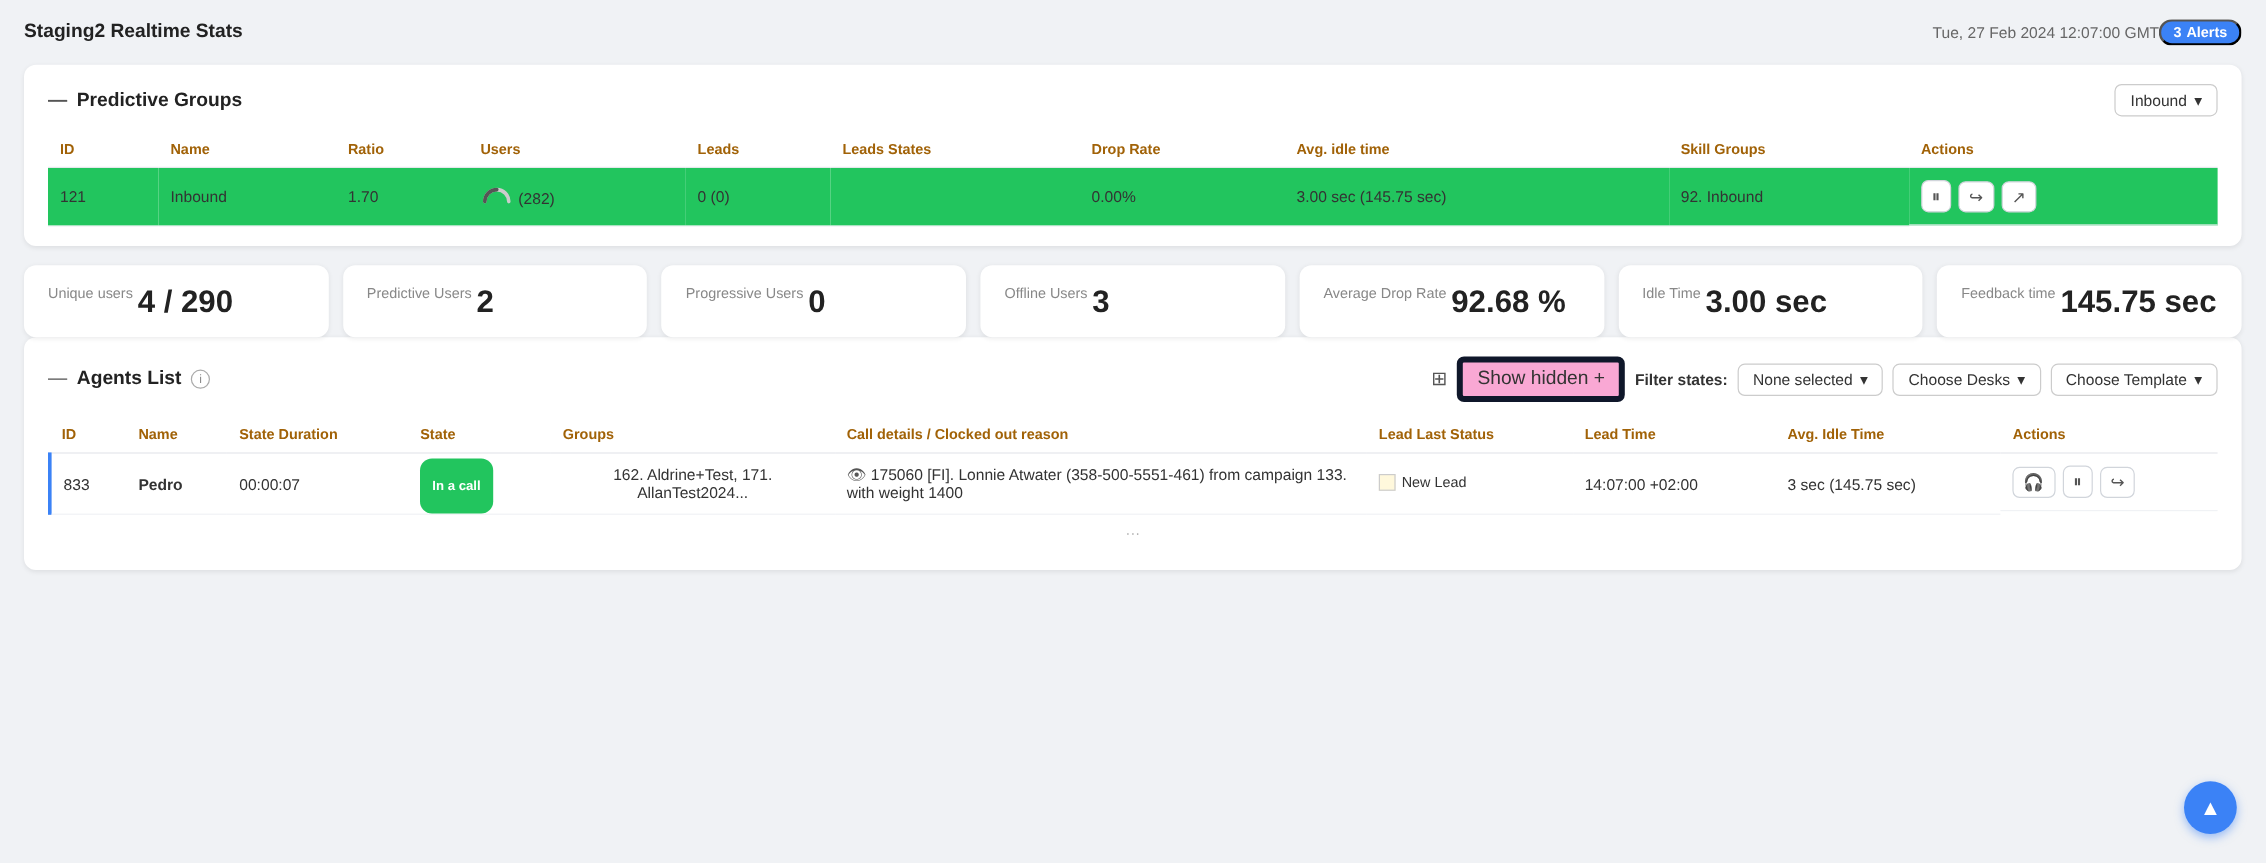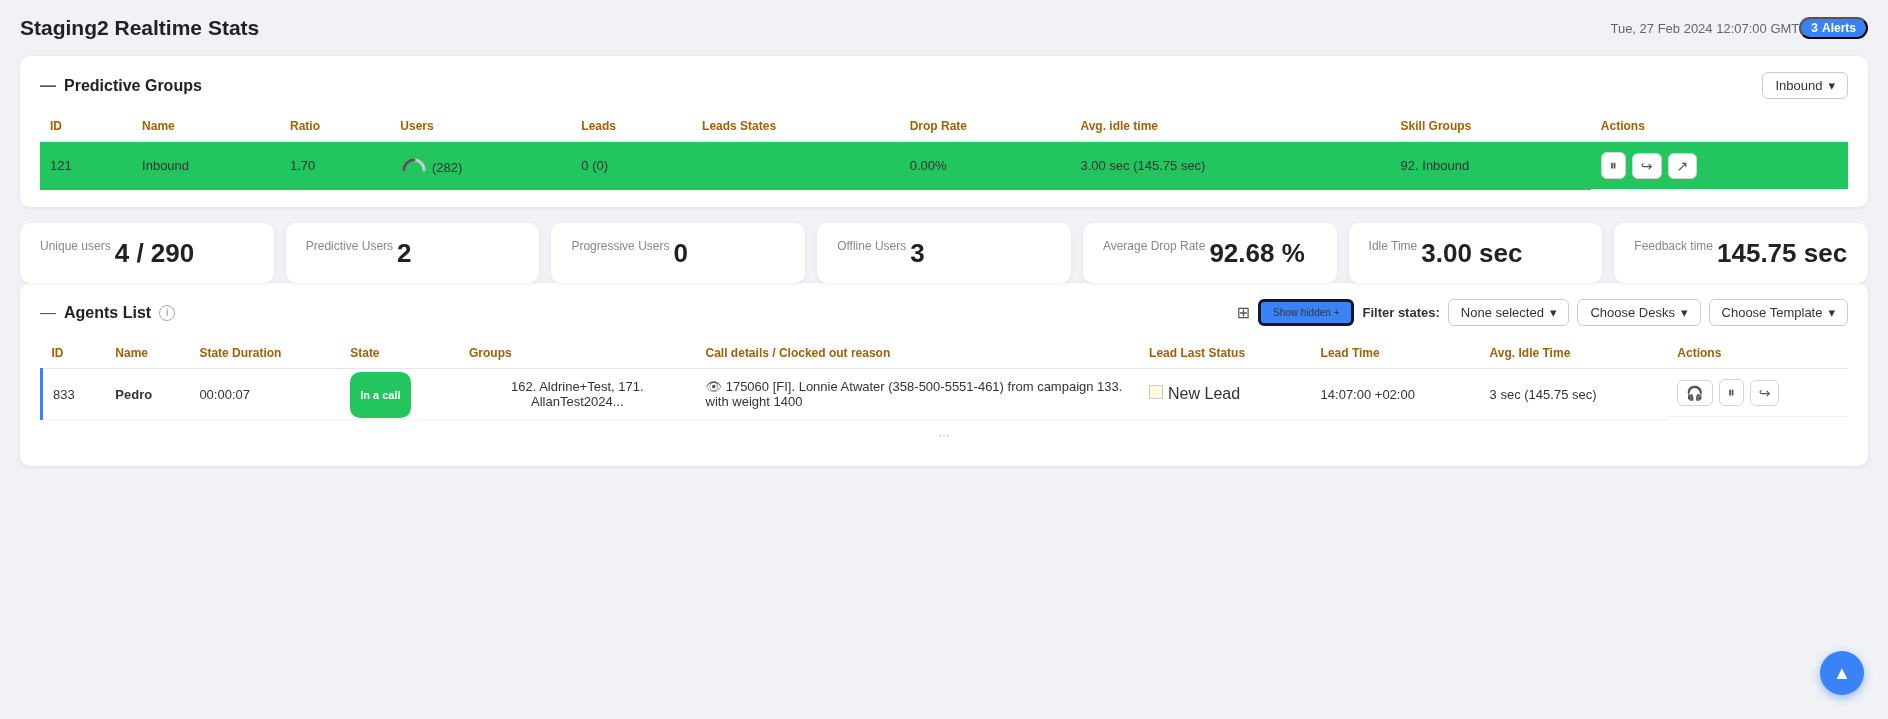--- a/index.html
+++ b/index.html
@@ -1,21 +1,21 @@
 <!DOCTYPE html>
 <html><head>
   <meta charset="utf-8">
   <style>
     * { box-sizing: border-box; margin: 0; padding: 0; }
     body { font-family: -apple-system, BlinkMacSystemFont, 'Segoe UI', sans-serif; background: #f0f2f5; color: #333; font-size: 13px; }
 
     .page { padding: 16px 20px; min-height: 719px; }
 
     .page-header { display: flex; align-items: center; justify-content: space-between; margin-bottom: 16px; }
-    .page-title { font-size: 21px; font-weight: 600; color: #222; }
+    .page-title { font-size: 16px; font-weight: 600; color: #222; }
     .header-right { display: flex; align-items: center; }
     .datetime { color: #666; font-size: 13px; }
     .alerts-badge { background: #3b82f6; color: #fff; border-radius: 12px; padding: 2px 10px; font-size: 12px; font-weight: 600; cursor: pointer; display: flex; align-items: center; gap: 4px; }
 
     .card { background: #fff; border-radius: 10px; padding: 16px 20px; margin-bottom: 16px; box-shadow: 0 1px 4px rgba(0,0,0,0.08); }
 
     .section-header { display: flex; align-items: center; justify-content: space-between; margin-bottom: 12px; }
     .section-title { font-size: 16px; font-weight: 600; color: #222; display: flex; align-items: center; gap: 8px; }
     .collapse-icon { font-size: 16px; color: #555; cursor: pointer; }
 
@@ -27,28 +27,28 @@
     .row-highlighted { background: #22c55e; }
 
     .stats-row { display: flex; gap: 12px; flex-wrap: wrap; margin-top: 12px; }
     .stat-card { background: #fff; border-radius: 10px; padding: 16px 20px; flex: 1; min-width: 140px; box-shadow: 0 1px 4px rgba(0,0,0,0.07); display: flex; flex-direction: row; gap: 4px; }
     .stat-label { font-size: 12px; color: #888; }
     .stat-value { font-size: 26px; font-weight: 700; color: #222; line-height: 1.1; }
 
     .agents-header { display: flex; align-items: center; justify-content: space-between; margin-bottom: 12px; }
     .agents-title-area { display: flex; align-items: center; gap: 8px; }
     .agents-controls { display: flex; align-items: center; gap: 8px; }
-    .show-hidden-btn { border: 3px solid #0f172a; background: #3b82f6; border-radius: 6px; padding: 5px 12px; font-size: 10px; cursor: pointer; color: #333; }
+    .show-hidden-btn { border: 5px solid #0f172a; background: #f9a8d4; border-radius: 6px; padding: 5px 12px; font-size: 16px; cursor: pointer; color: #333; }
     .filter-label { font-weight: 600; font-size: 13px; color: #333; }
     .info-icon { display: inline-flex; align-items: center; justify-content: center; width: 16px; height: 16px; border-radius: 50%; border: 1px solid #aaa; font-size: 10px; color: #888; cursor: pointer; }
     .grid-icon { font-size: 16px; color: #555; cursor: pointer; }
 
     .badge-in-call { background: #22c55e; color: #fff; border-radius: 10px; padding: 17px 10px; font-size: 11px; font-weight: 600; }
 
-    .new-lead-badge { display: inline-flex; align-items: flex-start; gap: 5px; font-size: 16px; }
+    .new-lead-badge { display: inline-flex; align-items: flex-start; gap: 5px; font-size: 12px; }
     .lead-color-box { width: 14px; height: 14px; border: 1px solid #ccc; display: inline-block; vertical-align: middle; }
 
     .action-btn { background: #fff; border: 1px solid #d1d5db; border-radius: 6px; padding: 4px 8px; cursor: pointer; font-size: 14px; color: #555; }
     .gauge-svg { width: 28px; height: 16px; }
 
     .fab { position: fixed; bottom: 24px; right: 24px; width: 44px; height: 44px; background: #3b82f6; border-radius: 50%; display: flex; align-items: center; justify-content: center; color: #fff; font-size: 18px; cursor: pointer; box-shadow: 0 3px 8px rgba(59,130,246,0.5); }
 
     .scroll-hint { text-align: center; padding: 8px; color: #aaa; font-size: 12px; }
   </style>
 </head>

